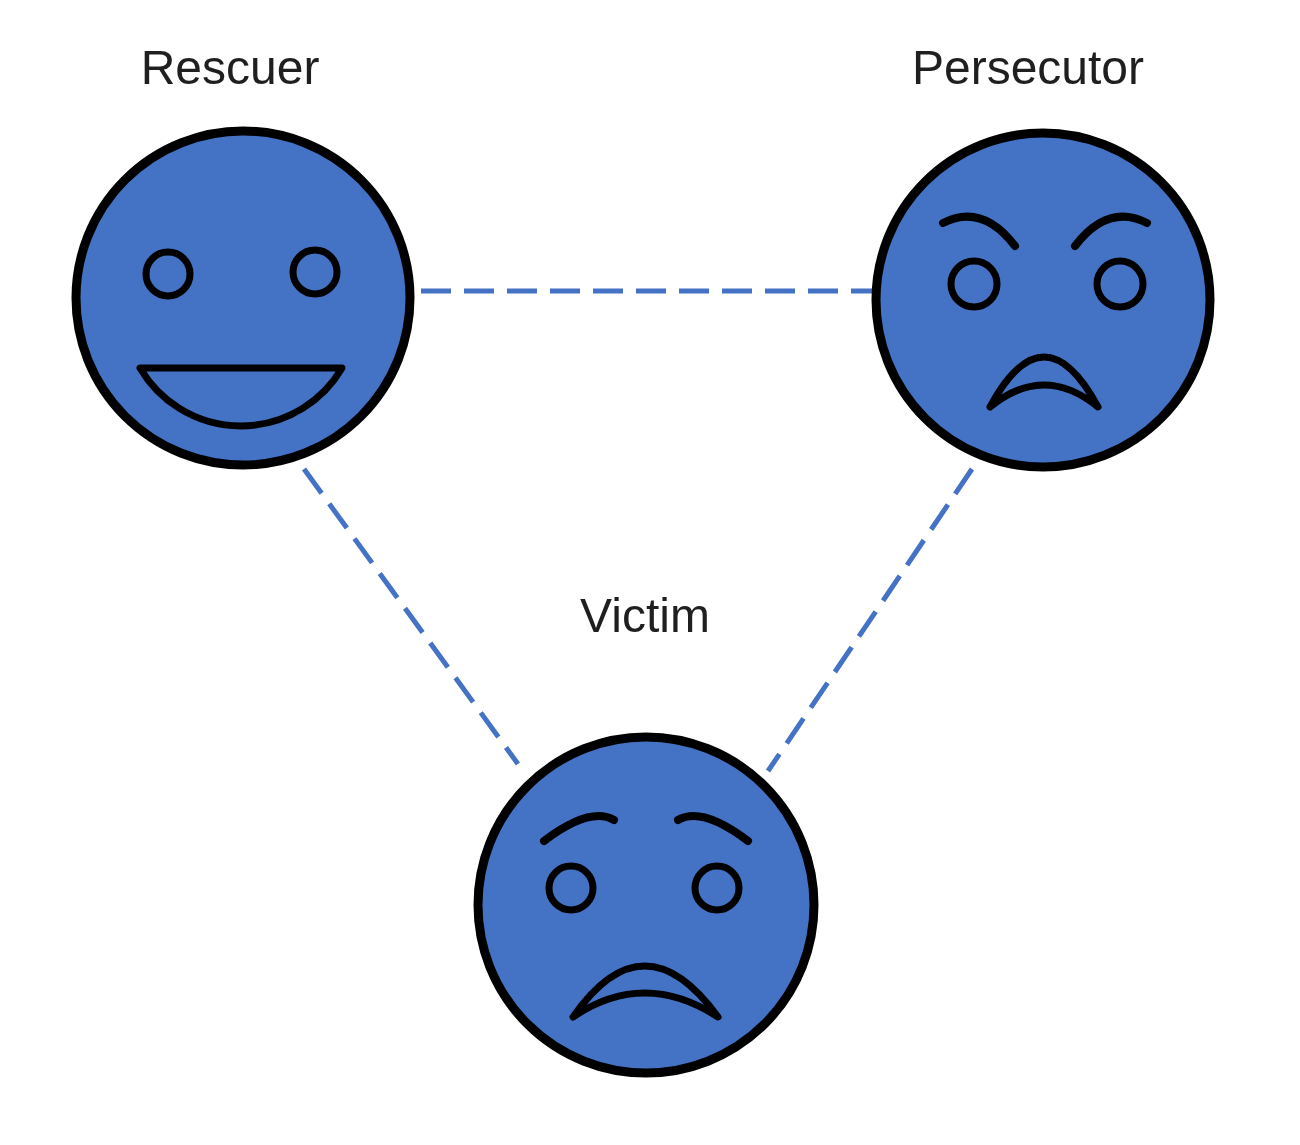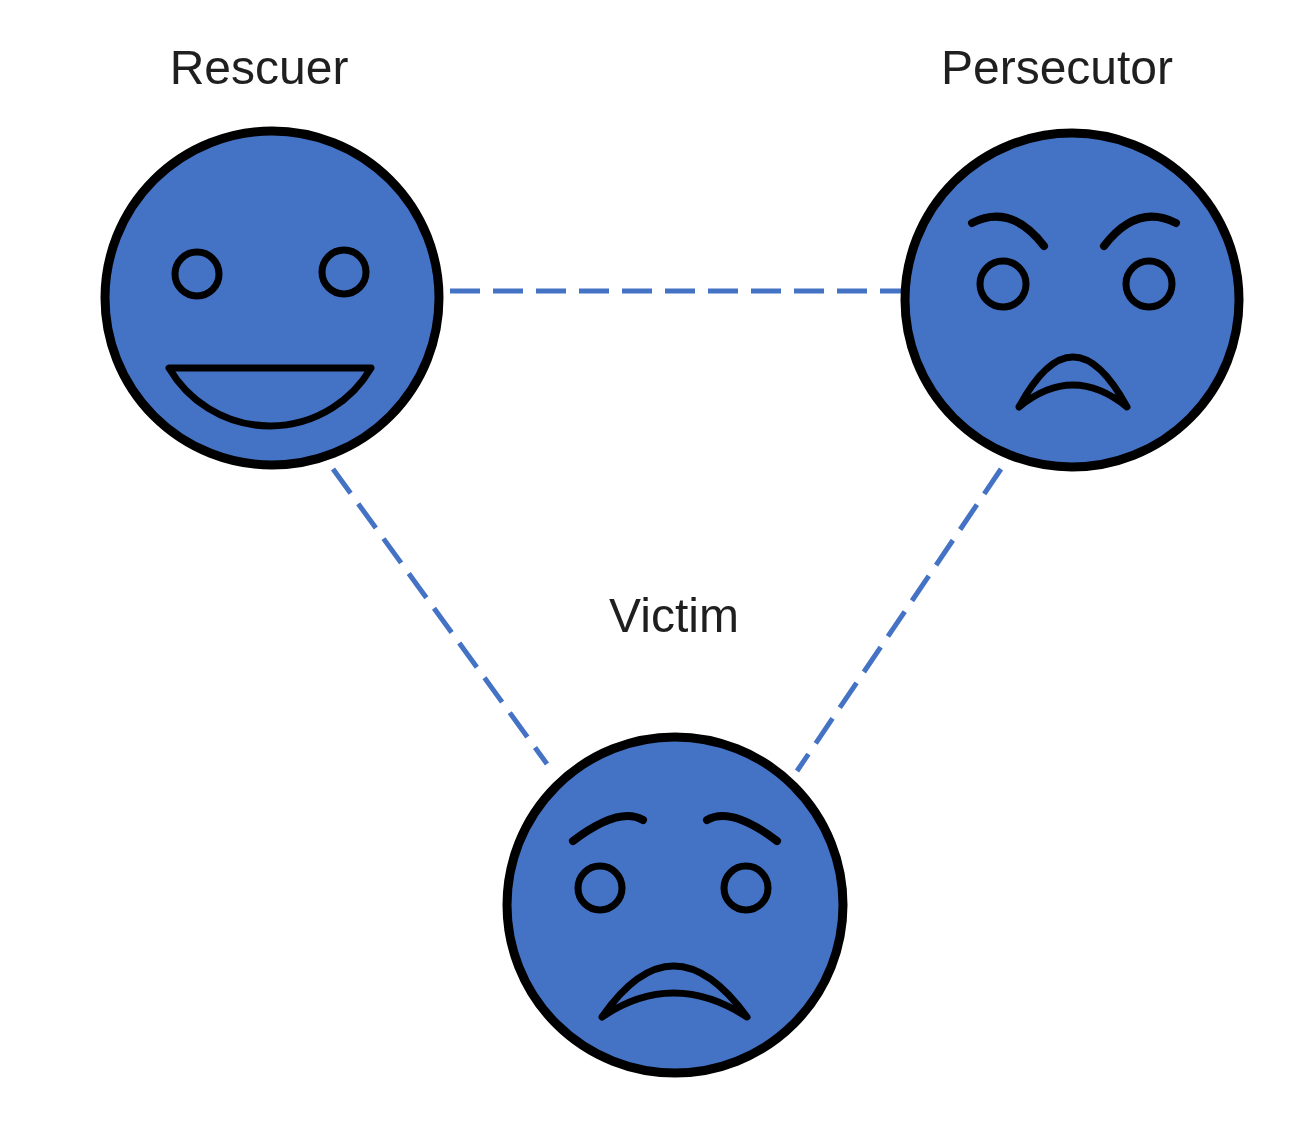--- a/index.html
+++ b/index.html
@@ -9,21 +9,21 @@
     --feature-stroke: #000000;
     --connector: #4472c4;
     --label-text: #1f1f1f;
   }
   html, body { margin: 0; padding: 0; }
   body {
     width: 1300px; height: 1145px;
     background: var(--background);
     font-family: "Liberation Sans", sans-serif;
   }
-  .canvas { width: 1041px; height: 1145px; position: relative; margin-left: 29px; }
+  .canvas { width: 1041px; height: 1145px; position: relative; }
   svg { display: block; }
   .node-label {
     font-family: "Liberation Sans", sans-serif;
     font-size: 48px;
     fill: var(--label-text);
     text-anchor: middle;
   }
   .face { fill: var(--face-fill); stroke: var(--face-outline); stroke-width: 9; }
   .eye  { fill: var(--face-fill); stroke: var(--feature-stroke); stroke-width: 7; }
   .brow { fill: none; stroke: var(--feature-stroke); stroke-width: 8; stroke-linecap: round; }

